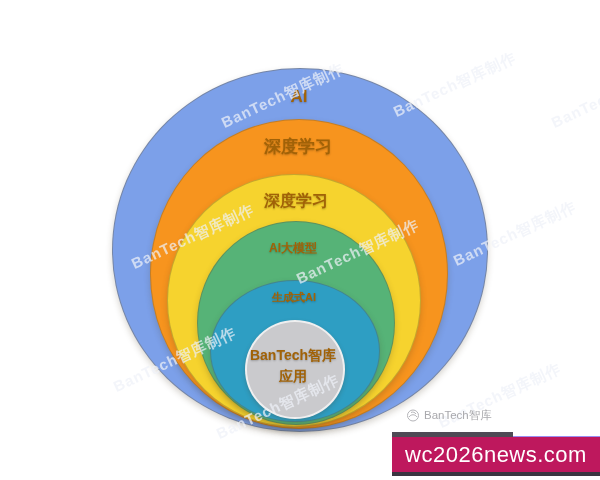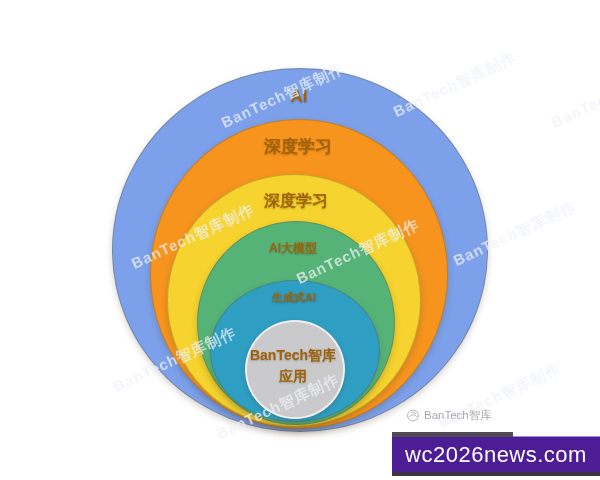--- a/index.html
+++ b/index.html
@@ -107,17 +107,17 @@
           <path d="M6 4.5 C 8 3.5, 10 4.5, 11 6"></path>
         </g>
       </svg>
     </span>
     <span>BanTech智库</span>
   </div>
 
   <div class="banner">
     <div class="banner-strip-dark"></div>
     <div class="banner-strip-light"></div>
-    <div class="banner-main" style="background: #4c1d95; color: rgb(255, 255, 255);">wc2026news.com</div>
+    <div class="banner-main" style="background: #be185d; color: rgb(255, 255, 255);">wc2026news.com</div>
     <div class="banner-bottom"></div>
   </div>
 
 </div>
 
 </body></html>

